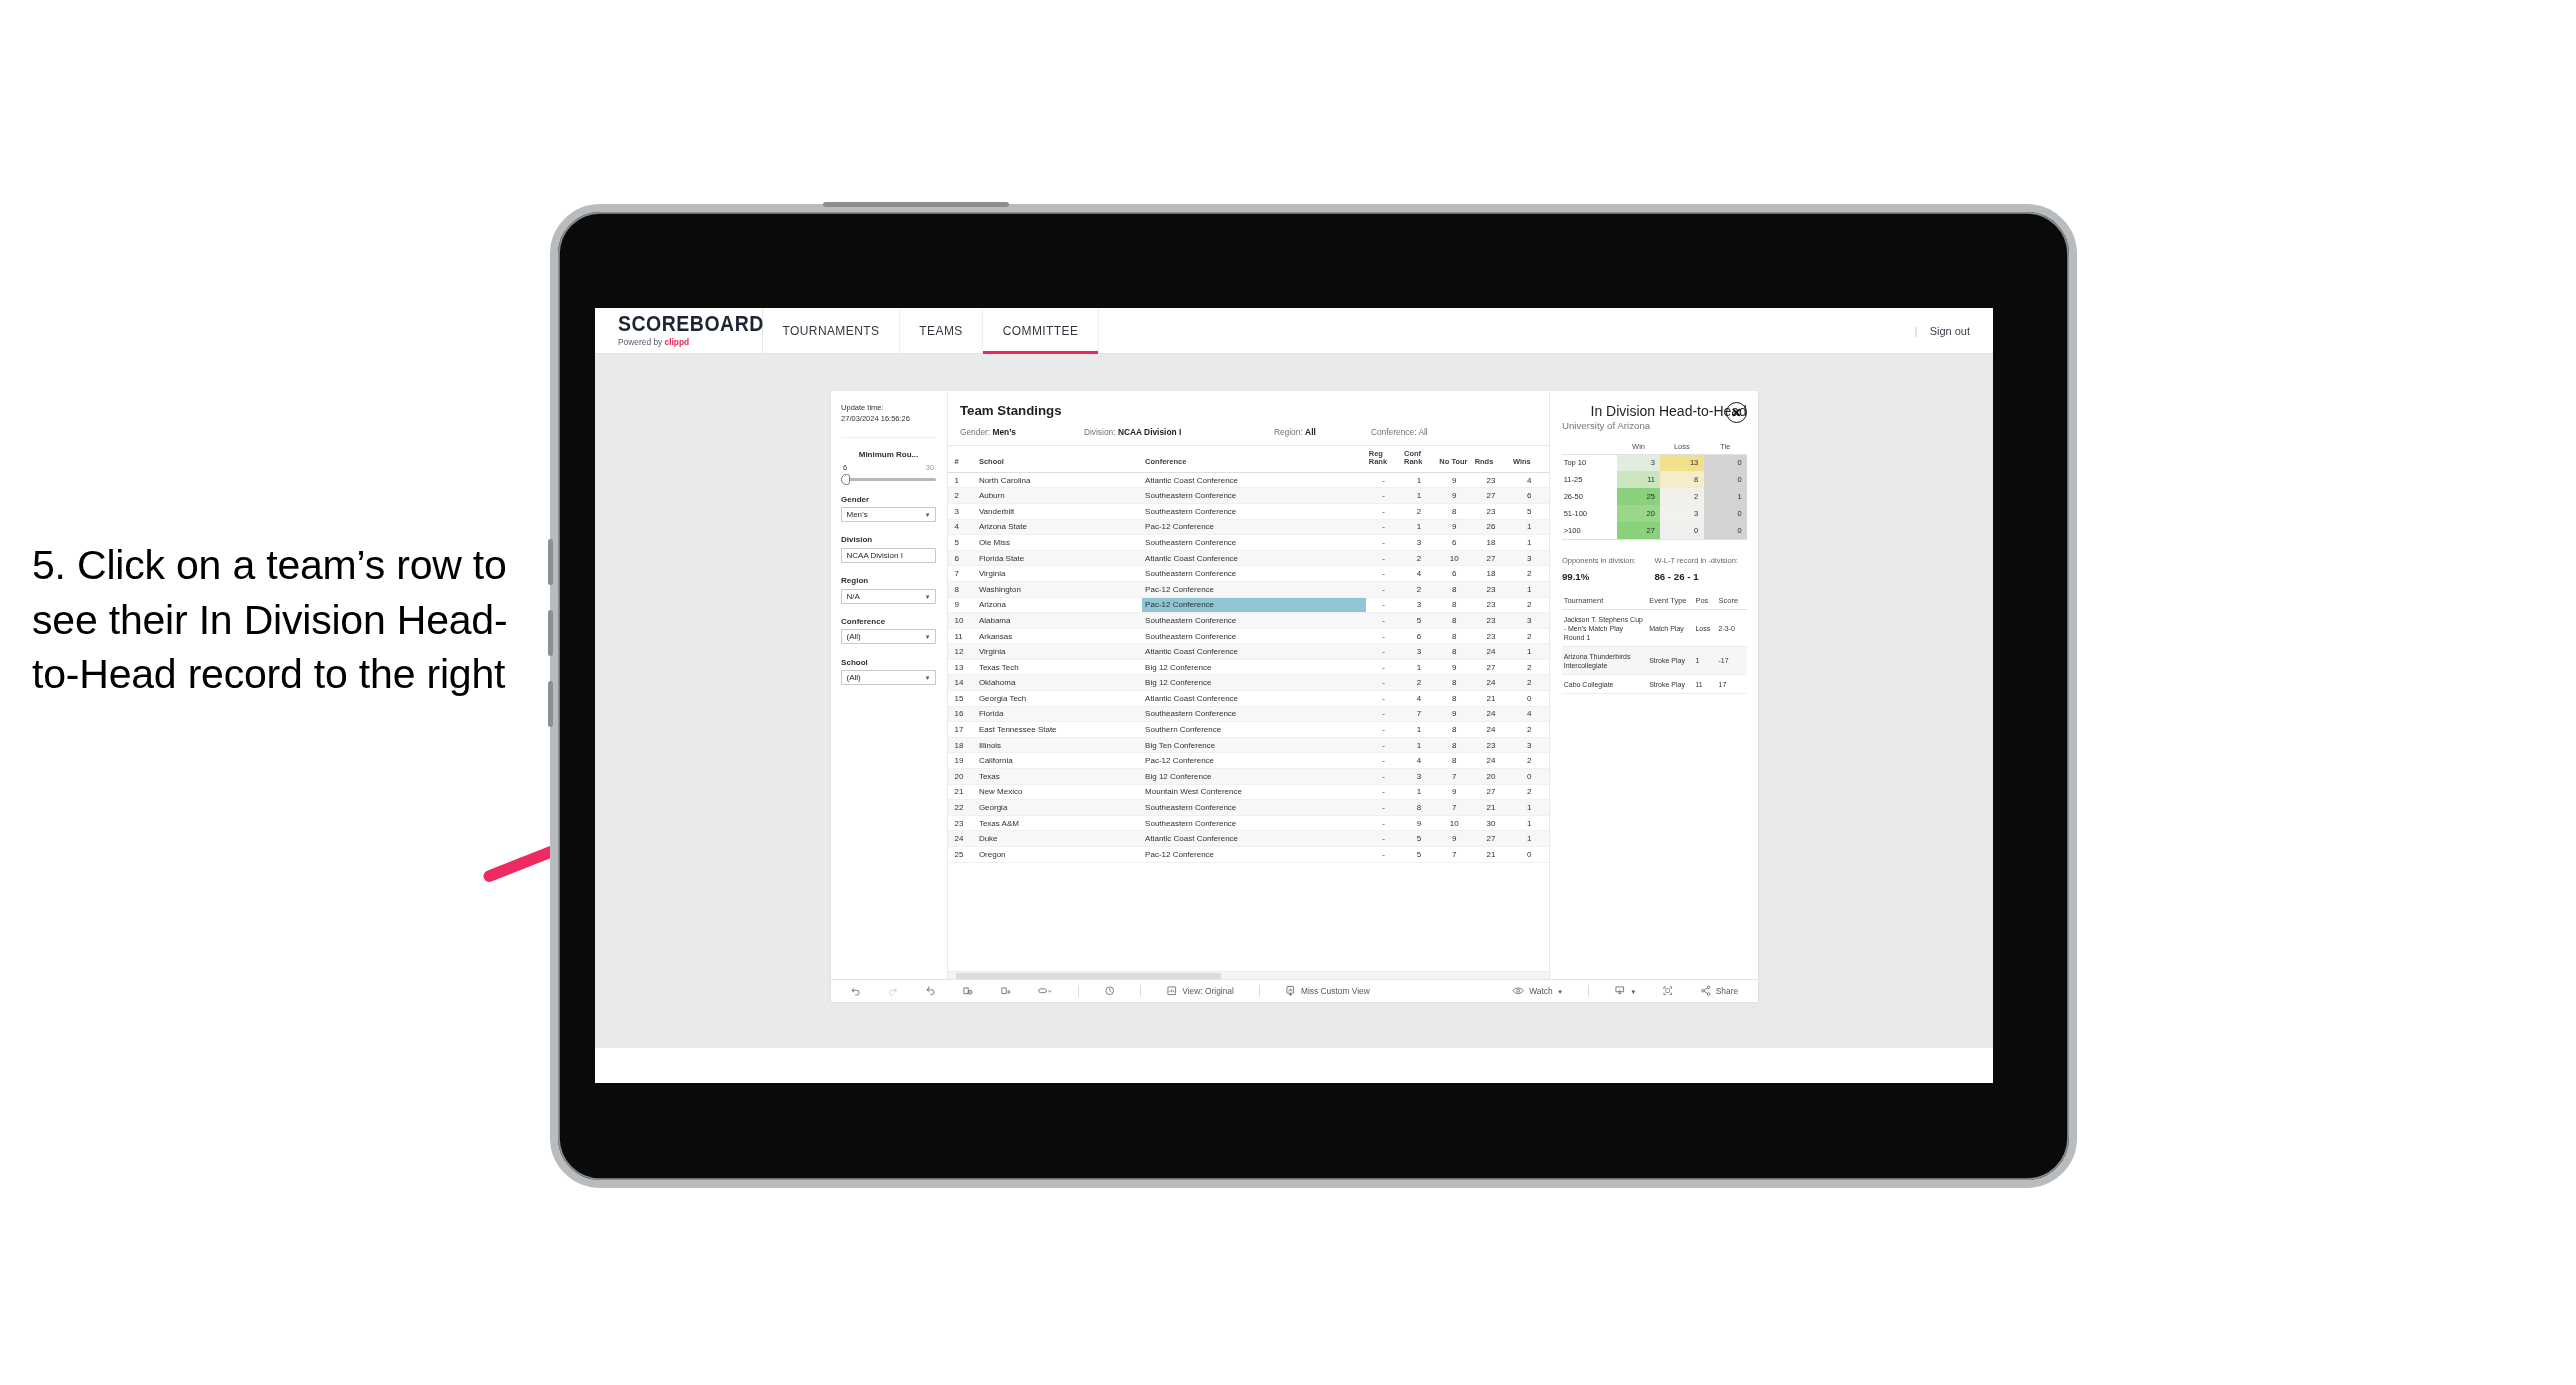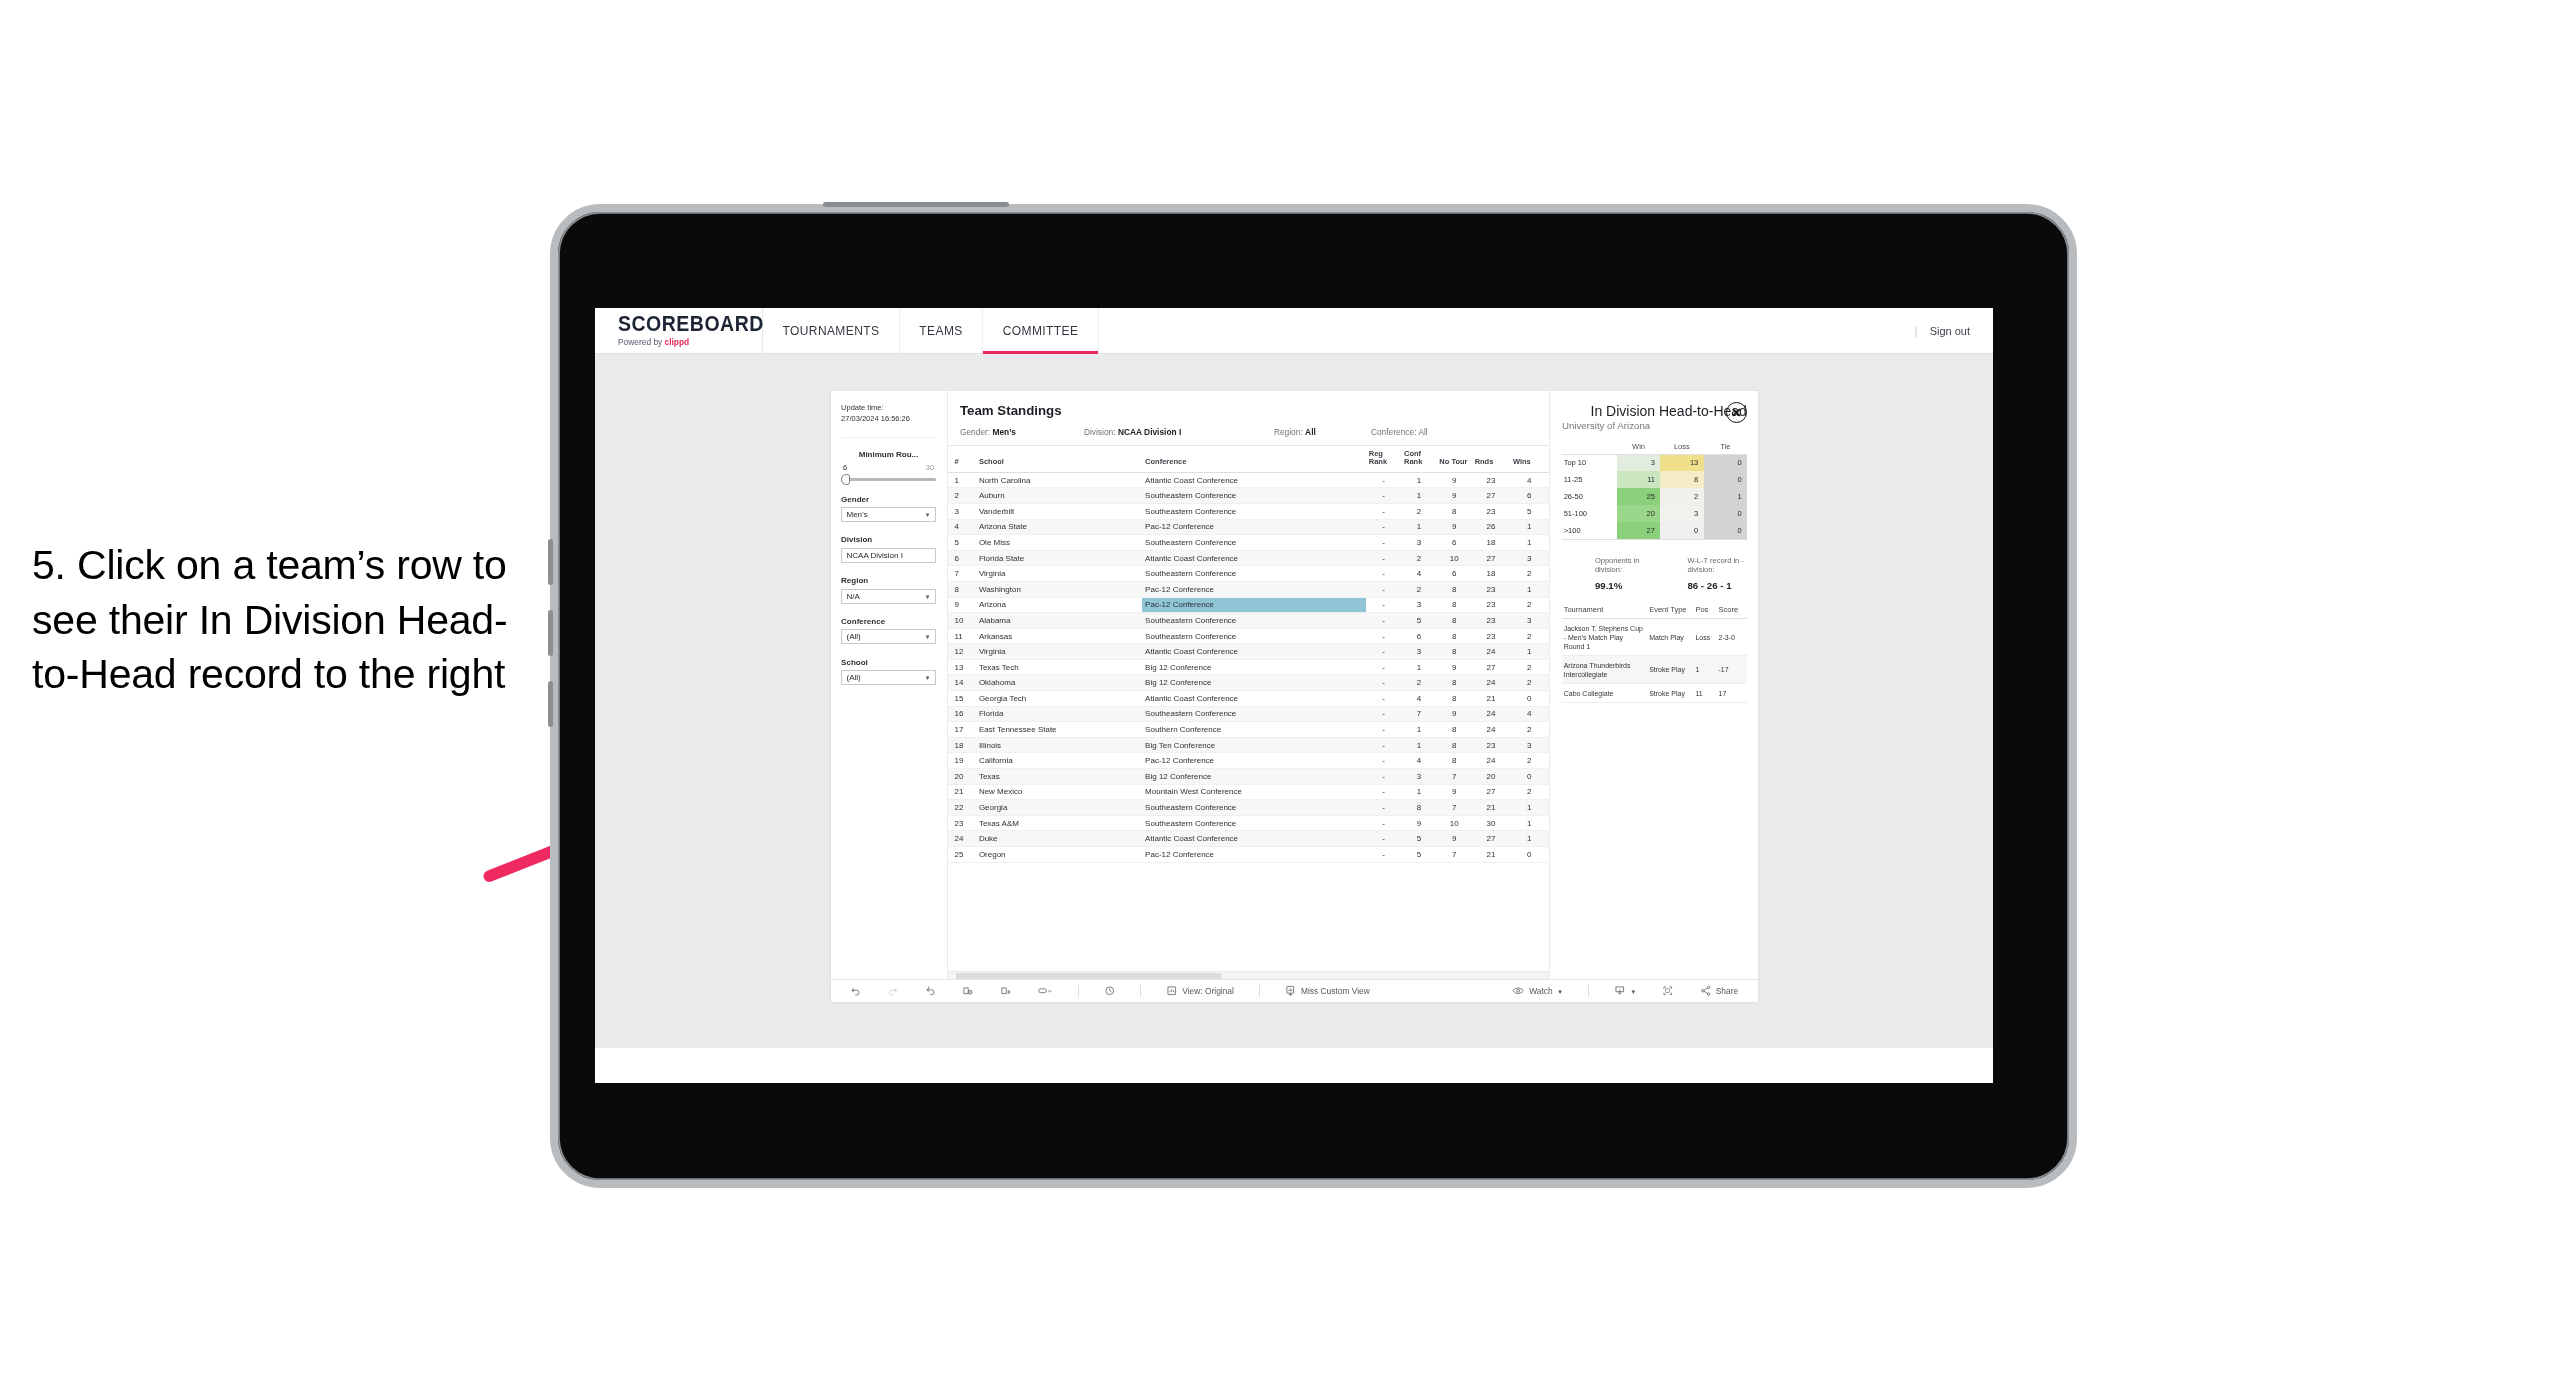--- a/index.html
+++ b/index.html
@@ -160,21 +160,21 @@
   table.h2h th {
     font-size: 7.5px; font-weight: 400; color: #4a4f56; text-align: center;
     padding-bottom: 2.7px; border-bottom: 0.9px solid #e0e0e0;
   }
   table.h2h th.rh { border-bottom: 0.9px solid #e0e0e0; }
   table.h2h td { font-size: 7.5px; color: #2a2e33; height: 17px; text-align: right; padding-right: 5.3px; }
   table.h2h td.rl { text-align: left; padding-left: 1.8px; padding-right: 0; background: #fff !important; }
   table.h2h tr:last-child td { border-bottom: 0.9px solid #e0e0e0; }
 
   .stats { display: flex; margin-top: 16px; }
-  .stats > div { flex: 1; margin-left: 33px; }
+  .stats > div { flex: 1; }
   .stats .lab { font-size: 7.5px; color: #63686f; }
   .stats .val { font-size: 9.7px; font-weight: 700; color: #1c1f24; margin-top: 6.2px; }
 
   table.trn { width: 100%; border-collapse: collapse; margin-top: 14px; table-layout: fixed; }
   table.trn th {
     font-size: 7.5px; font-weight: 400; color: #3e434a; text-align: left;
     padding: 0 1.8px 4.4px; border-bottom: 0.9px solid #e0e0e0;
   }
   table.trn td { font-size: 7px; color: #2f343a; padding: 4.4px 1.8px; border-bottom: 0.9px solid #ededed; line-height: 1.3; vertical-align: middle; }
   table.trn tr:nth-child(even) td { background: #f6f6f6; }

